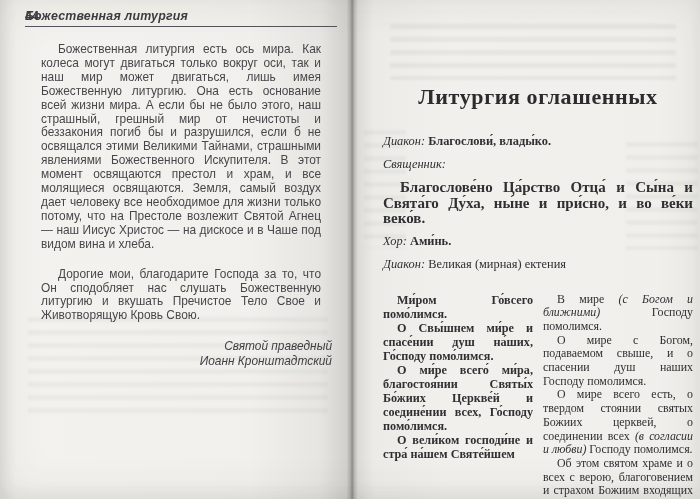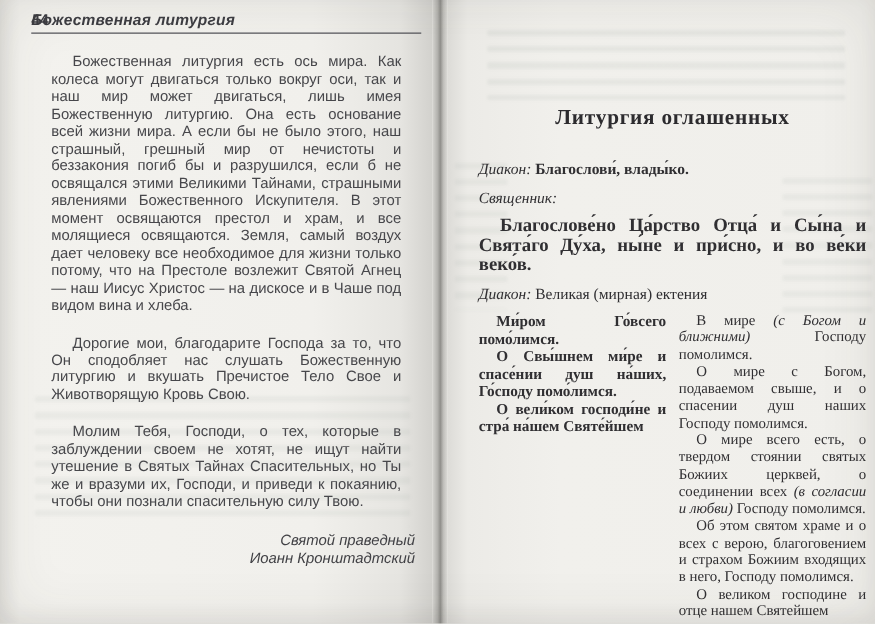--- a/index.html
+++ b/index.html
@@ -24,28 +24,28 @@
 
   
   .gutter{position:absolute;left:346px;top:0;width:12px;height:499px;
     background:linear-gradient(to right,#d6d5d1 0,#b1b0ac 35%,#908f8b 52%,#bebdb9 72%,#dcdbd7 100%);}
 
   
   .page-right{position:absolute;left:358px;top:0;width:342px;height:499px;
     background:linear-gradient(to right,#dcdbd7 0,#ecebe7 16px,#f1f0ec 90px,#f0efeb 100%);}
   .rp-inner{position:relative;padding:84px 7px 0 25px;
     font-family:"Liberation Serif","DejaVu Serif",serif;color:#302f32;}
-  .rp-heading{margin:0 0 24px;text-align:center;font-size:17px;font-weight:700;
+  .rp-heading{margin:0 0 24px;text-align:center;font-size:22px;font-weight:700;
     letter-spacing:.6px;color:#2c2b2e;}
   .rp-line{margin:0 0 8px;font-size:12.4px;line-height:15px;}
   .rp-line .lbl{font-style:italic;}
   .rp-line .txt-b{font-weight:700;}
   .rp-priest{margin:0 0 7px;font-weight:700;text-align:justify;text-indent:17px;
     font-size:15px;line-height:15.5px;}
-  .rp-litany{margin:4px 0 7px;}
+  .rp-litany{margin:4px 0 21px;}
   .columns{display:flex;gap:10px;}
   .col{flex:1;min-width:0;}
   .col p{margin:0;text-indent:14px;text-align:justify;font-size:11.9px;line-height:13.7px;}
   .col-cs p{font-weight:700;font-size:12.2px;line-height:14px;}
   .it{font-style:italic;}
 
   
   .bleed{position:absolute;pointer-events:none;filter:blur(1.3px);
     background:repeating-linear-gradient(180deg,
       rgba(152,163,156,.30) 0px,rgba(152,163,156,.30) 5px,
@@ -63,21 +63,20 @@
   <div class="page-left">
     <div class="bleed bleed-lp-bottom"></div>
     <div class="lp-inner">
       <div class="lp-header">
         <span class="lp-num">44</span>
         <span class="lp-title">Божественная литургия</span>
       </div>
       <div class="lp-body">
           <p>Божественная литургия есть ось мира. Как колеса могут двигаться только вокруг оси, так и наш мир может двигаться, лишь имея Божественную литургию. Она есть основание всей жизни мира. А если бы не было этого, наш страшный, грешный мир от нечистоты и беззакония погиб бы и разрушился, если б не освящался этими Великими Тайнами, страшными явлениями Божественного Искупителя. В этот момент освящаются престол и храм, и все молящиеся освящаются. Земля, самый воздух дает человеку все необходимое для жизни только потому, что на Престоле возлежит Святой Агнец — наш Иисус Христос — на дискосе и в Чаше под видом вина и хлеба.</p>
           <p>Дорогие мои, благодарите Господа за то, что Он сподобляет нас слушать Божественную литургию и вкушать Пречистое Тело Свое и Животворящую Кровь Свою.</p>
-          <p>Молим Тебя, Господи, о тех, которые в заблуждении своем не хотят, не ищут найти утешение в Святых Тайнах Спасительных, но Ты же и вразуми их, Господи, и приведи к покаянию, чтобы они познали спасительную силу Твою.</p>
         </div>
       <div class="lp-sig">
         <div>Святой праведный</div>
         <div>Иоанн Кронштадтский</div>
       </div>
     </div>
   </div>
 
   <div class="gutter"></div>
 
@@ -92,30 +91,35 @@
         <span class="lbl">Диакон:</span>
         <span class="txt-b">Благослови́, влады́ко.</span>
       </p>
 
       <p class="rp-line">
         <span class="lbl">Священник:</span>
       </p>
 
       <p class="rp-priest">Благослове́но Ца́рство Отца́ и Сы́на и Свята́го Ду́ха, ны́не и при́сно, и во ве́ки веко́в.</p>
 
+      <p class="rp-line">
+        <span class="lbl">Хор:</span>
+        <span class="txt-b">Ами́нь.</span>
+      </p>
 
       <p class="rp-line rp-litany">
         <span class="lbl">Диакон:</span>
         <span>Великая (мирная) ектения</span>
       </p>
 
       <div class="columns">
         <div class="col col-cs">
             <p><span>Ми́ром Го́всего помо́лимся.</span></p>
             <p><span>О Свы́шнем ми́ре и спасе́нии душ на́ших, Го́споду помо́лимся.</span></p>
+            <p><span>О ми́ре всего́ ми́ра, благостоя́нии Святы́х Бо́жиих Церкве́й и соедине́нии всех, Го́споду помо́лимся.</span></p>
             <p><span>О вели́ком господи́не и стра́ на́шем Святе́йшем</span></p>
           </div>
         <div class="col col-ru">
             <p><span>В мире </span><span class="it">(с Богом и ближними)</span><span> Господу помолимся.</span></p>
             <p><span>О мире с Богом, подаваемом свыше, и о спасении душ наших Господу помолимся.</span></p>
             <p><span>О мире всего есть, о твердом стоянии святых Божиих церквей, о соединении всех </span><span class="it">(в согласии и любви)</span><span> Господу помолимся.</span></p>
             <p><span>Об этом святом храме и о всех с верою, благоговением и страхом Божиим входящих в него, Господу помолимся.</span></p>
             <p><span>О великом господине и отце нашем Святейшем</span></p>
           </div>
       </div>

